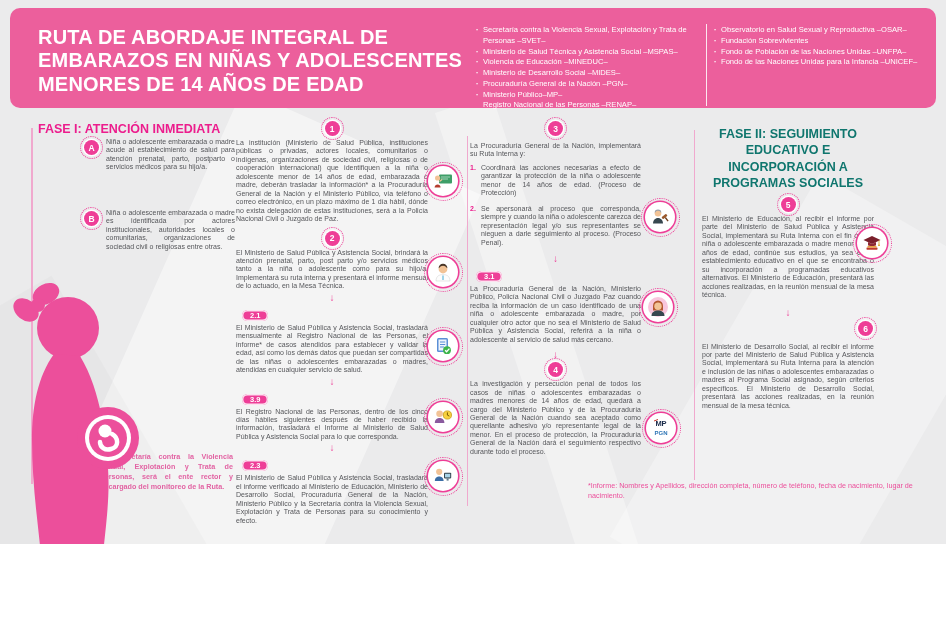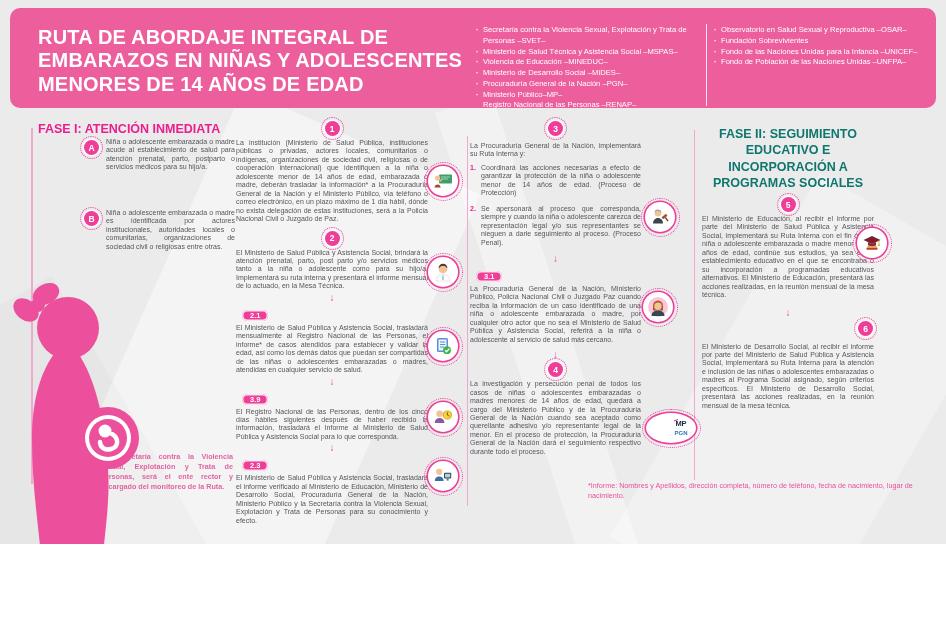--- a/index.html
+++ b/index.html
@@ -80,21 +80,21 @@
   .iconbadge{position:absolute;width:30px;height:30px;border-radius:50%;background:#fff;
              display:flex;align-items:center;justify-content:center;box-shadow:0 0 0 1.6px #ee3e97;}
   .iconbadge::after{content:"";position:absolute;inset:-4.5px;border:1.8px dotted #ee3e97;border-radius:50%;}
   .ib-teacher{left:428px;top:166px;}
   .ib-doctor{left:428px;top:257px;}
   .ib-doccheck{left:428px;top:331px;}
   .ib-clock{left:428px;top:402px;}
   .ib-computer{left:428px;top:461px;}
   .ib-judge{left:645px;top:202px;}
   .ib-woman{left:643px;top:292px;}
-  .ib-mppgn{left:646px;top:413px;padding-left:20px;}
+  .ib-mppgn{left:646px;top:413px;}
   .ib-grad{left:857px;top:228px;}
   .badge6{position:absolute;left:858px;top:321px;margin:0;}
 
   
   .footer{position:absolute;left:0;top:544px;width:946px;height:91px;background:#fff;}
 </style>
 </head>
 <body>
 
 <div class="page">
@@ -111,22 +111,22 @@
       <li>Violencia de Educación –MINEDUC–</li>
       <li>Ministerio de Desarrollo Social –MIDES–</li>
       <li>Procuraduría General de la Nación –PGN–</li>
       <li>Ministerio Público–MP–</li>
       <li class="nb">Registro Nacional de las Personas –RENAP–</li>
     </ul>
     <div class="header-divider"></div>
     <ul class="inst-list inst-2">
       <li>Observatorio en Salud Sexual y Reproductiva –OSAR–</li>
       <li>Fundación Sobrevivientes</li>
+      <li>Fondo de Población de las Naciones Unidas –UNFPA–</li>
       <li>Fondo de las Naciones Unidas para la Infancia –UNICEF–</li>
-      <li>Fondo de Población de las Naciones Unidas –UNFPA–</li>
     </ul>
   </div>
 
   <div class="vline vl-left"></div>
   <div class="vline vl-mid"></div>
   <div class="vline vl-right"></div>
 
   <div class="fase1-title">FASE I: ATENCIÓN INMEDIATA</div>
   <div class="numbadge ab-badge badgeA">A</div>
   <div class="step-text faseA-text">Niña o adolescente embarazada o madre acude al establecimiento de salud para atención prenatal, parto, postparto o servicios médicos para su hijo/a.</div>

